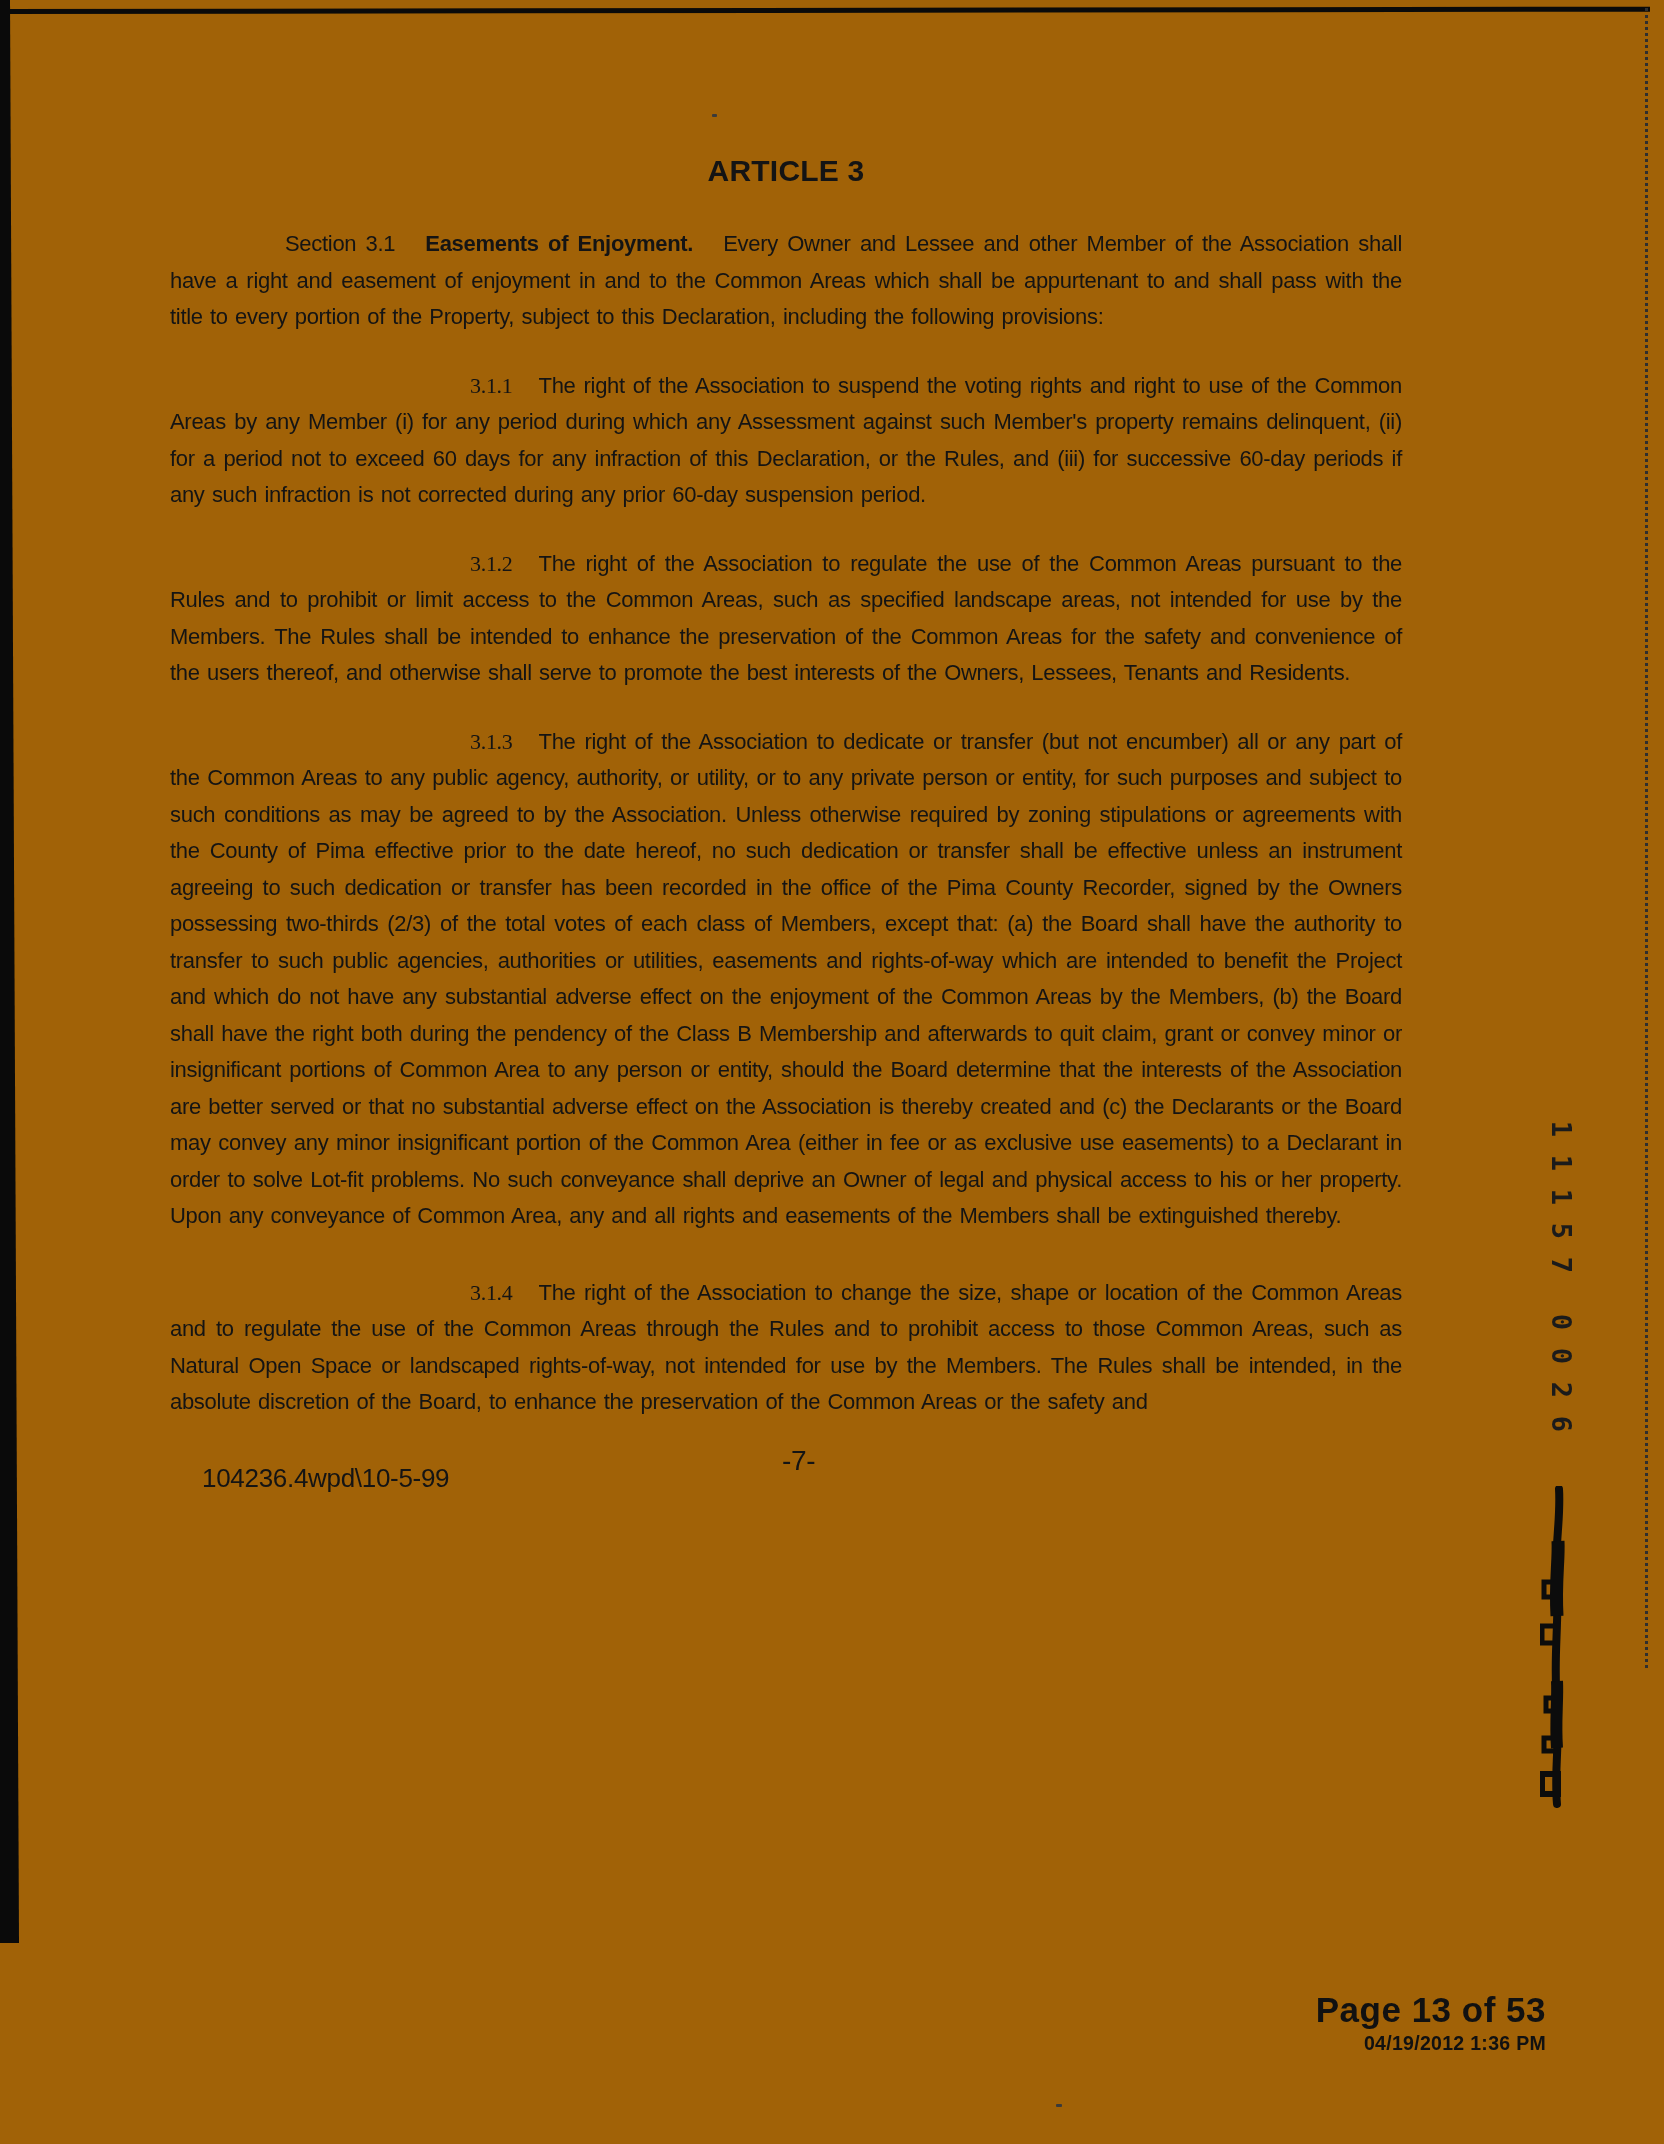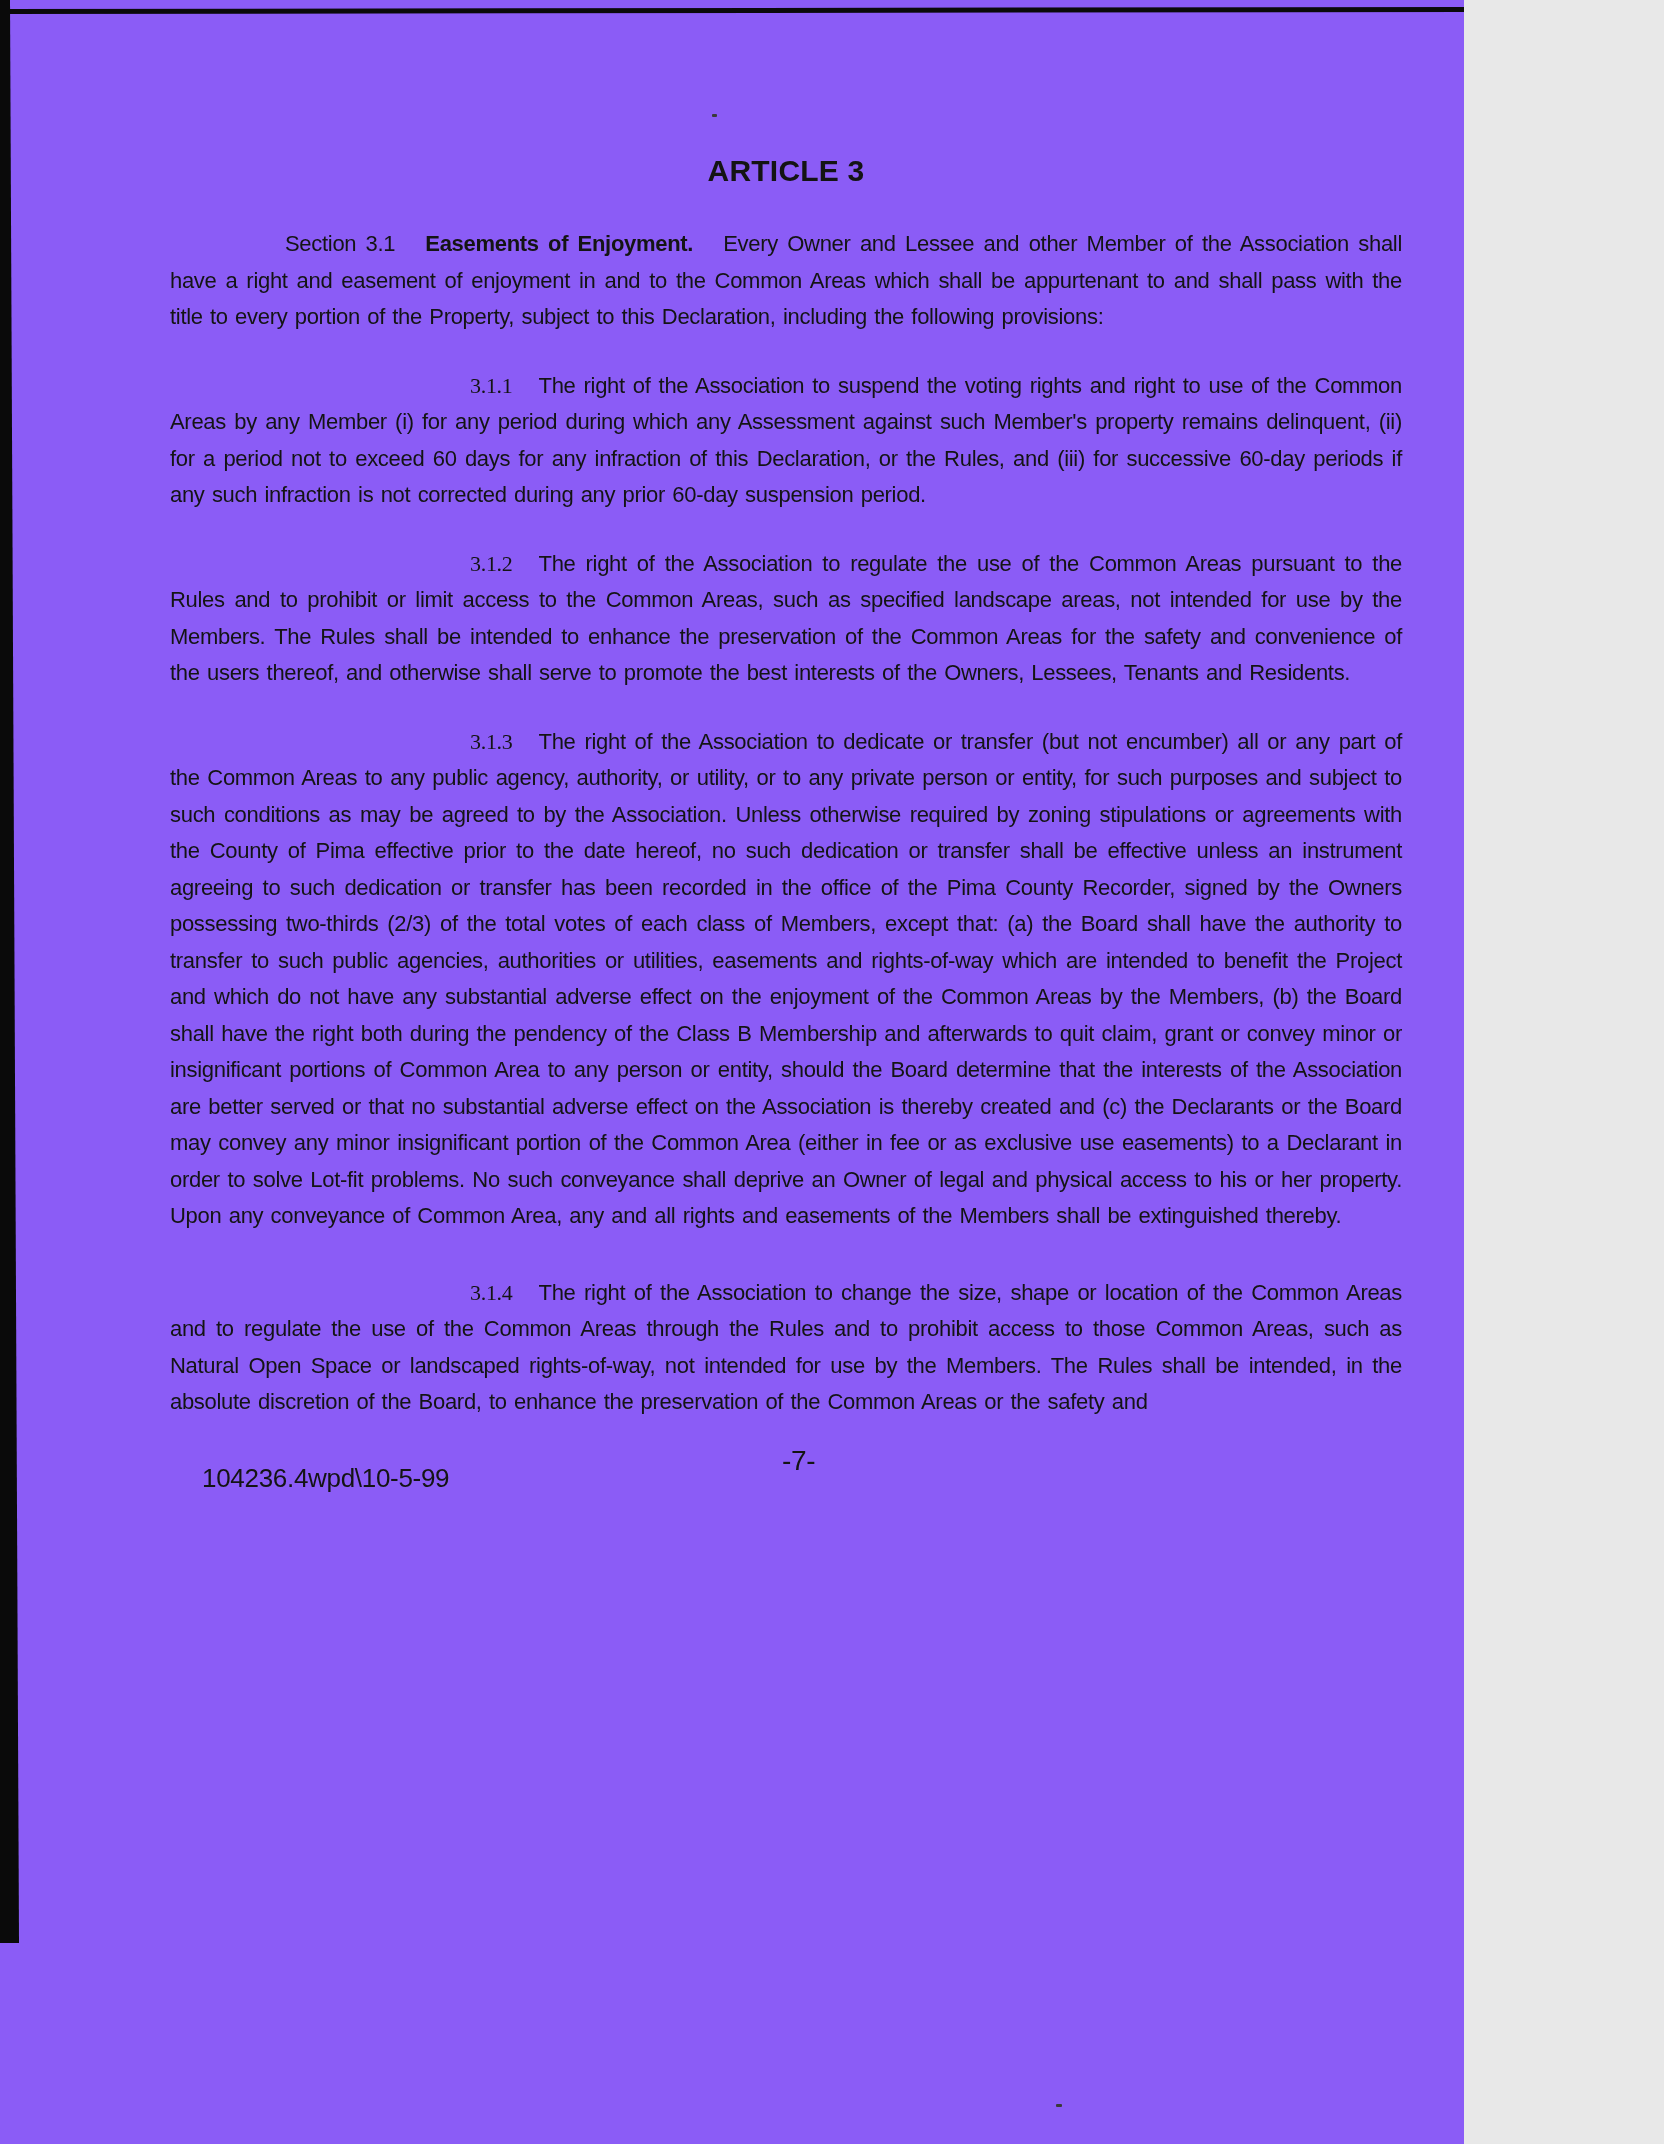--- a/index.html
+++ b/index.html
@@ -1,19 +1,19 @@
 <!DOCTYPE html>
 <html><head>
 <meta charset="utf-8">
 <style>
   html,body{margin:0;padding:0;background:#e8e8e8;}
   #page{
     position:relative;
-    width:1464px;height:2144px;
-    background:#8b5cf6;
+    width:1664px;height:2144px;
+    background:#a16207;
     overflow:hidden;
     font-family:"Liberation Sans", sans-serif;
     color:#141414;
   }
   
   .left-bar{
     position:absolute;left:0;top:0;width:19px;height:1943px;
     background:#0a0a0a;
     clip-path:polygon(0 0,10px 0,19px 100%,0 100%);
   }
@@ -107,20 +107,24 @@
       <span class="sub-num">3.1.4</span><span>The right of the Association to change the size, shape or location of the Common Areas and to regulate the use of the Common Areas through the Rules and to prohibit access to those Common Areas, such as Natural Open Space or landscaped rights-of-way, not intended for use by the Members. The Rules shall be intended, in the absolute discretion of the Board, to enhance the preservation of the Common Areas or the safety and</span>
     </p>
 
     <div class="footer-row">
       <span class="doc-ref">104236.4wpd\10-5-99</span>
       <span class="center-page-num">-7-</span>
     </div>
 
   </div>
 
+  <div class="print-stamp">
+    <div class="pageinfo">Page 13 of 53</div>
+    <div class="timestamp">04/19/2012 1:36 PM</div>
+  </div>
 
   <div class="vstamp" style="top:1112px;">
       <span class="vchar">1</span>
       <span class="vchar">1</span>
       <span class="vchar">1</span>
       <span class="vchar">5</span>
       <span class="vchar">7</span>
     </div>
   <div class="vstamp" style="top:1305px;">
       <span class="vchar">0</span>

